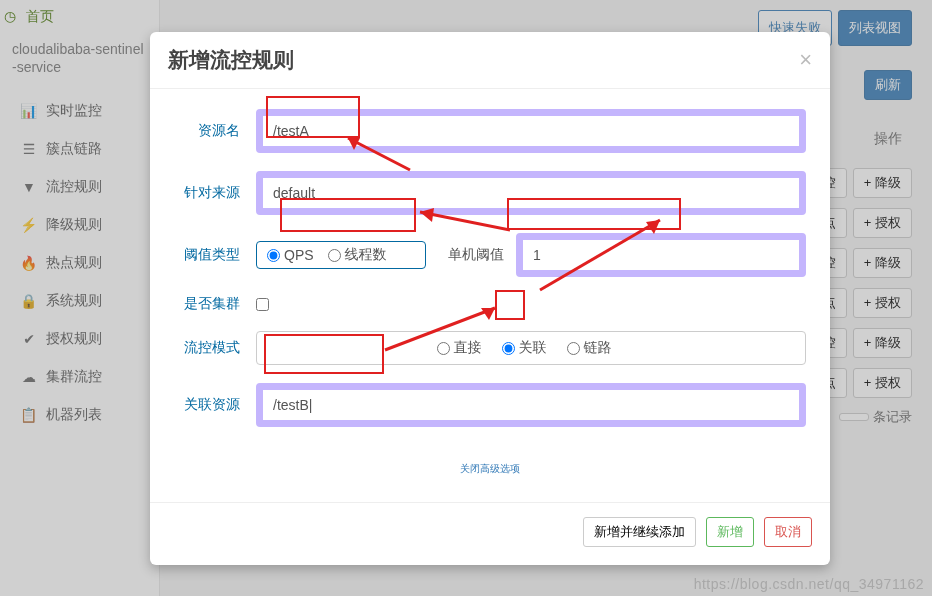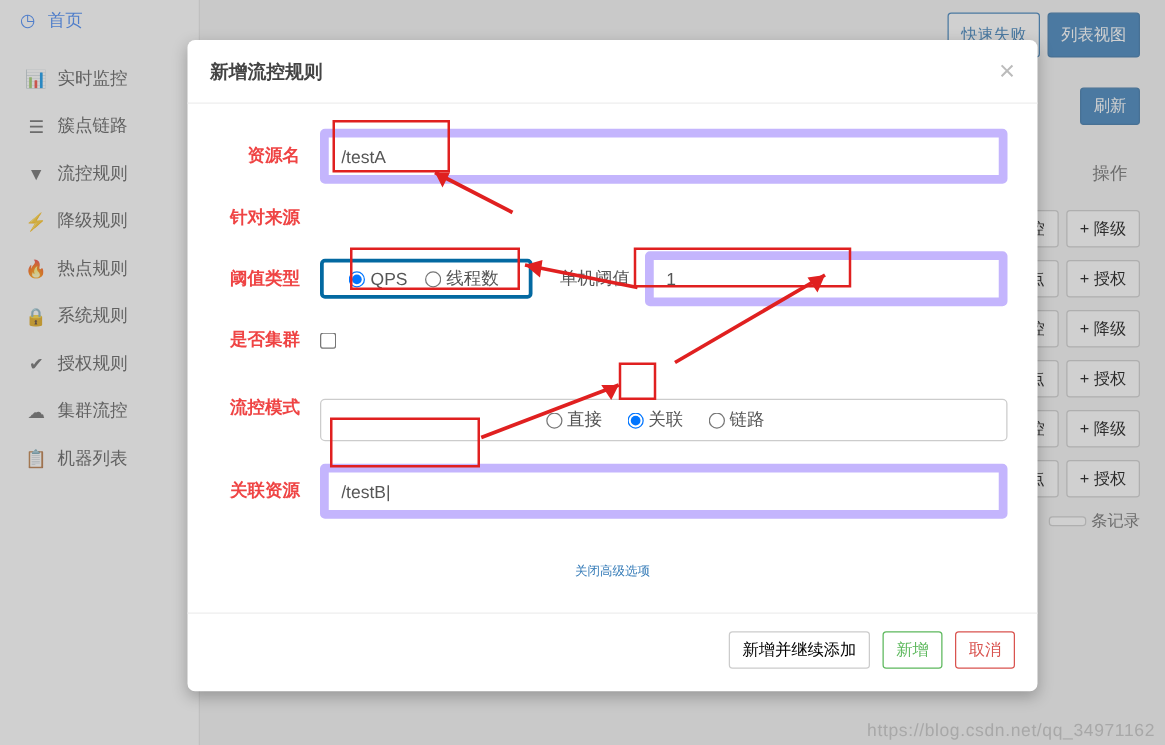--- a/index.html
+++ b/index.html
@@ -1,20 +1,20 @@
 <!DOCTYPE html>
 <html><head>
 <meta charset="utf-8">
 <style>
 * { box-sizing: border-box; margin: 0; padding: 0; }
 body { font-family: "Microsoft YaHei", Arial, sans-serif; font-size: 14px; color: #333; background: #f5f5f5; overflow: hidden; width: 932px; height: 596px; position: relative; }
 
 
 .sidebar { position: absolute; left: 0; top: 0; width: 160px; height: 596px; background: #fff; border-right: 1px solid #e7e7e7; }
-.sidebar-top { padding: 8px 16px; color: #3b82f6; }
+.sidebar-top { padding: 8px 4px; color: #4d7c0f; }
 .sidebar-top .home-icon { margin-right: 6px; }
 .app-name { padding: 6px 12px; color: #777; font-size: 14px; line-height: 1.3; word-break: break-all; }
 .nav { margin-top: 10px; }
 .nav-item { display: flex; align-items: center; padding: 10px 20px; color: #555; cursor: pointer; }
 .nav-item .nicon { width: 18px; text-align: center; margin-right: 8px; color: #666; }
 .nav-item span.label { }
 
 
 .main { position: absolute; left: 160px; top: 0; right: 0; height: 596px; padding: 10px 20px; }
 .topbar { height: 36px; display: flex; justify-content: flex-end; gap: 6px; }
@@ -27,31 +27,31 @@
 .bg-actions .row { display: flex; gap: 6px; }
 .records-row { display:flex; justify-content:flex-end; margin-top:10px; color:#666; font-size:13px; align-items:center; gap:4px;}
 .ops-label { color:#666; text-align:right; padding-right:10px; }
 
 
 .overlay { position: absolute; inset: 0; background: rgba(120,120,120,0.35); }
 
 
 .modal { position: absolute; left: 150px; top: 32px; width: 680px; background: #fff; border-radius: 6px; box-shadow: 0 4px 12px rgba(0,0,0,0.25); }
 .modal-header { padding: 14px 18px; border-bottom: 1px solid #eee; display: flex; justify-content: space-between; align-items: center; }
-.modal-title { font-size: 15px; font-weight: 600; color: #444; }
+.modal-title { font-size: 21px; font-weight: 600; color: #444; }
 .close-x { color: #bbb; font-size: 22px; cursor: pointer; line-height: 1; }
 .modal-body { padding: 20px 24px 8px; }
 .form-row { display: flex; align-items: center; margin-bottom: 18px; }
-.form-label { width: 82px; text-align: right; padding-right: 16px; color: #ef4444; font-size: 14px; font-weight: bold; }
+.form-label { width: 82px; text-align: right; padding-right: 16px; color: #0369a1; font-size: 14px; }
 .form-control { flex: 1; display: flex; align-items: center; }
 .text-input { width: 100%; border: 7px solid #c4b5fd; border-radius: 4px; padding: 7px 10px; font-size: 14px; color: #555; }
-.radio-group { display: flex; align-items: flex-end; gap: 6px; margin-top: 20px; }
+.radio-group { display: flex; align-items: flex-end; gap: 6px; }
 .radio-wrap { display: flex; align-items: center; gap: 4px; margin-right: 14px; color: #555; }
 .radio-wrap input { margin: 0; }
-.split-row .left-block { display: flex; align-items: center; border: 3px solid #0369a1; border-radius: 4px; padding: 4px 10px; justify-content: flex-end; }
+.split-row .left-block { display: flex; align-items: center; border: 1px solid #0369a1; border-radius: 4px; padding: 4px 10px; }
 .split-row .mid-label { width: 90px; text-align: right; padding-right: 12px; color: #555; }
 .checkbox-wrap input { }
 .centered-radio-row { justify-content: center; border: 1px solid #ccc; border-radius: 4px; padding: 7px 10px; width: 100%; }
 .adv-link { text-align: center; padding: 14px 0 18px; }
 .adv-link a { color: #337ab7; text-decoration: none; font-size: 10px; cursor: pointer; }
 .modal-footer { padding: 14px 18px 18px; border-top: 1px solid #eee; display: flex; justify-content: flex-end; gap: 10px; }
 
 
 .ann { position: absolute; border: 2px solid #e02020; pointer-events: none; }
 .arrow { position: absolute; pointer-events: none; }
@@ -60,20 +60,21 @@
 .watermark { position: absolute; right: 8px; bottom: 4px; color: rgba(140,140,140,0.55); font-size: 14px; letter-spacing: 0.5px; }
 </style>
 </head>
 <body>
 
 <div class="sidebar">
   <div class="sidebar-top">
     <span class="home-icon">◷</span>
     <span>首页</span>
   </div>
+  <div class="app-name">cloudalibaba-sentinel-service</div>
   <div class="nav">
     <div class="nav-item">
         <span class="nicon">📊</span>
         <span class="label">实时监控</span>
       </div>
     <div class="nav-item">
         <span class="nicon">☰</span>
         <span class="label">簇点链路</span>
       </div>
     <div class="nav-item">
@@ -159,20 +160,23 @@
 
     <div class="form-row">
       <div class="form-label">资源名</div>
       <div class="form-control">
           <input class="text-input" value="/testA" style="">
         </div>
     </div>
 
     <div class="form-row">
       <div class="form-label">针对来源</div>
+      <div class="form-control">
+          <input class="text-input" value="default" style="">
+        </div>
     </div>
 
     <div class="form-row split-row">
       <div class="form-label">阈值类型</div>
       <div class="left-block" style="flex:0 0 170px;">
         <label class="radio-wrap">
             <input type="radio" name="tt" checked="" style="">
             <span>QPS</span>
           </label>
         <label class="radio-wrap">

